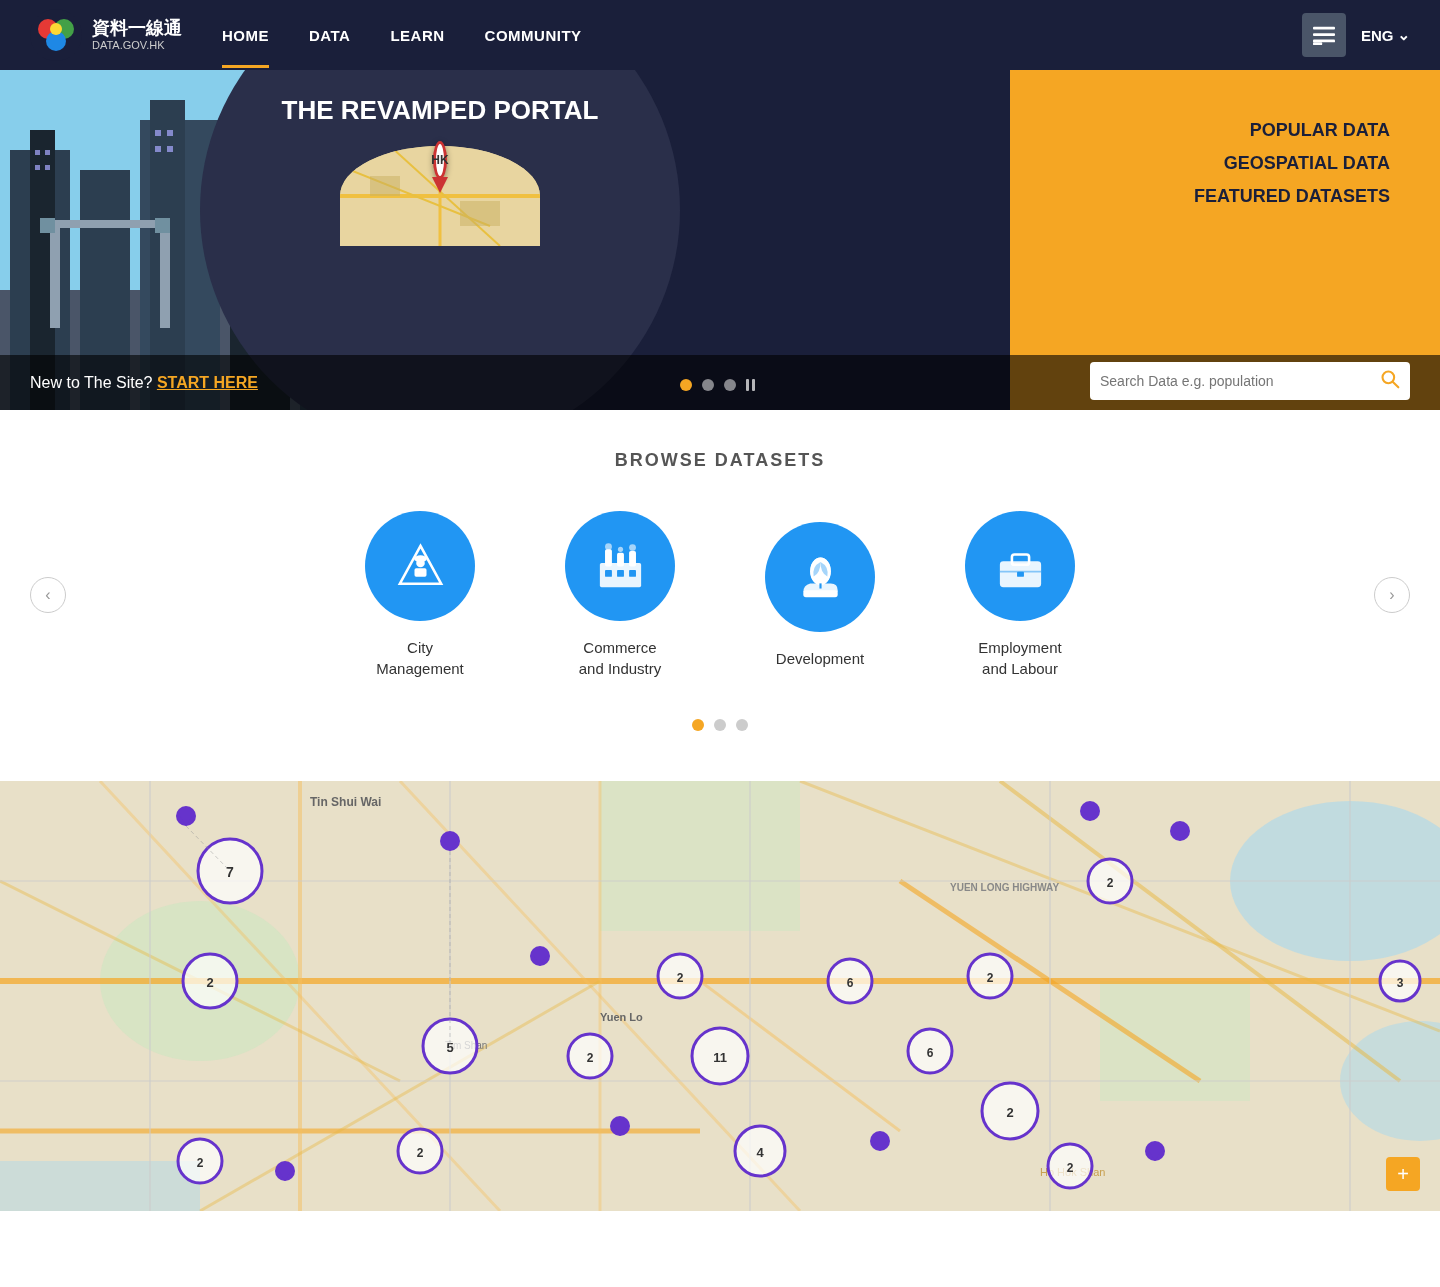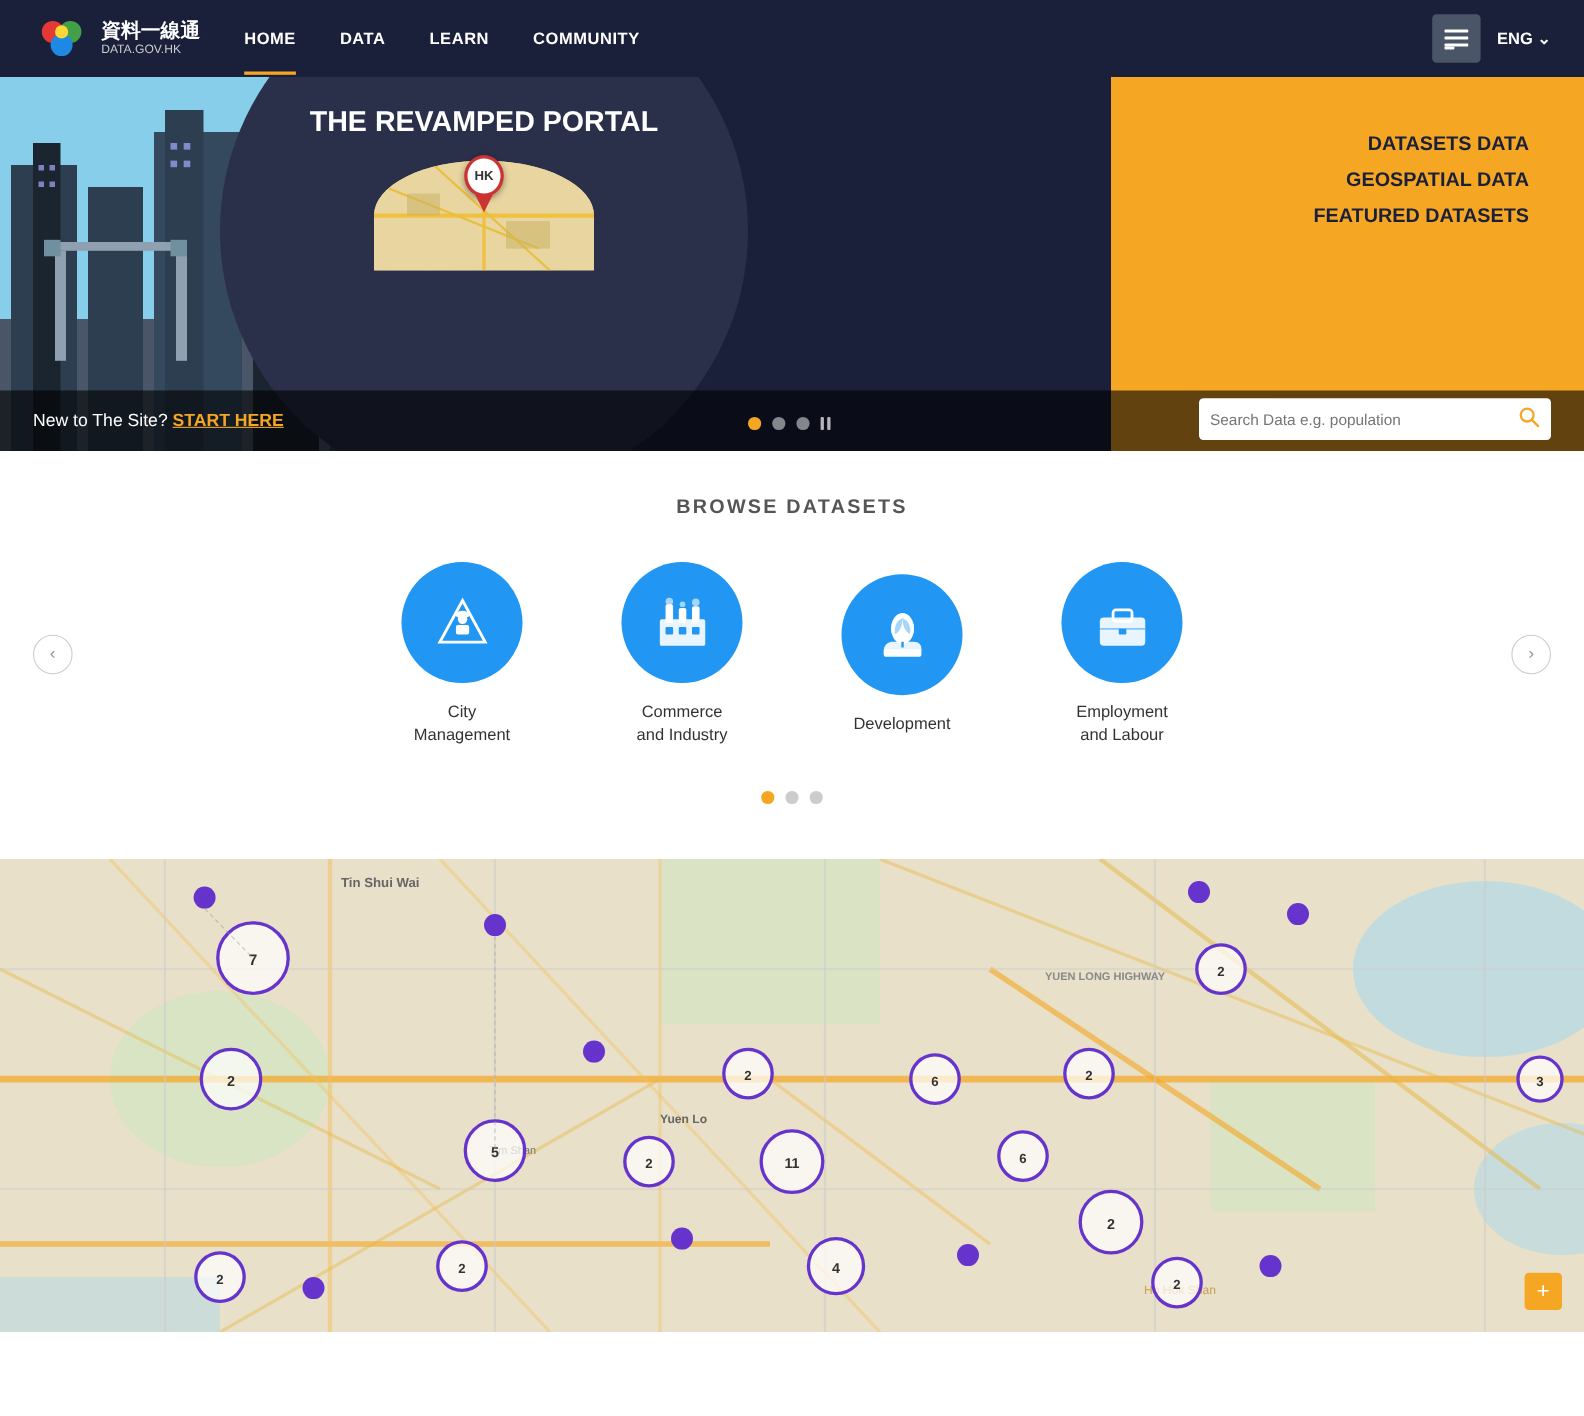--- a/index.html
+++ b/index.html
@@ -417,29 +417,29 @@
             <line x1="0" y1="50" x2="200" y2="50" stroke="#f0c040" stroke-width="4"></line>
             <line x1="100" y1="0" x2="100" y2="100" stroke="#f0c040" stroke-width="3"></line>
             <line x1="0" y1="20" x2="150" y2="80" stroke="#e8c040" stroke-width="2"></line>
             <line x1="50" y1="0" x2="160" y2="100" stroke="#e8c040" stroke-width="2"></line>
             <rect x="30" y="30" width="30" height="20" fill="#c8b060" opacity="0.5"></rect>
             <rect x="120" y="55" width="40" height="25" fill="#c8b060" opacity="0.5"></rect>
           </svg>
         </div>
 
         <div style="position:absolute; top:-5px; left:50%; transform:translateX(-50%); display:flex; flex-direction:column; align-items:center;">
-          <div style="width:36px;height:38px;background:white;border-radius:50%;display:flex;align-items:center;justify-content:center;font-weight:bold;font-size:12px;color:#333;border:3px solid #cc3333;box-shadow:0 2px 6px rgba(0,0,0,0.4);">HK</div>
+          <div style="width:14px;height:38px;background:white;border-radius:50%;display:flex;align-items:center;justify-content:center;font-weight:bold;font-size:12px;color:#333;border:3px solid #cc3333;box-shadow:0 2px 6px rgba(0,0,0,0.4);">HK</div>
           <div style="width:0;height:0;border-left:8px solid transparent;border-right:8px solid transparent;border-top:16px solid #cc3333;margin-top:-2px;"></div>
         </div>
       </div>
     </div>
   </div>
 
   <div class="hero-yellow-panel">
-    <a class="yellow-link">DATASETS DATA</a>
+    <a class="yellow-link">POPULAR DATA</a>
     <a class="yellow-link">GEOSPATIAL DATA</a>
     <a class="yellow-link">FEATURED DATASETS</a>
   </div>
 
   <div class="hero-bottom-bar">
     <div>
       <span class="start-here-text">New to The Site?</span>
       <span style="color:white;"> </span>
       <a class="start-here-link">START HERE</a>
     </div>

